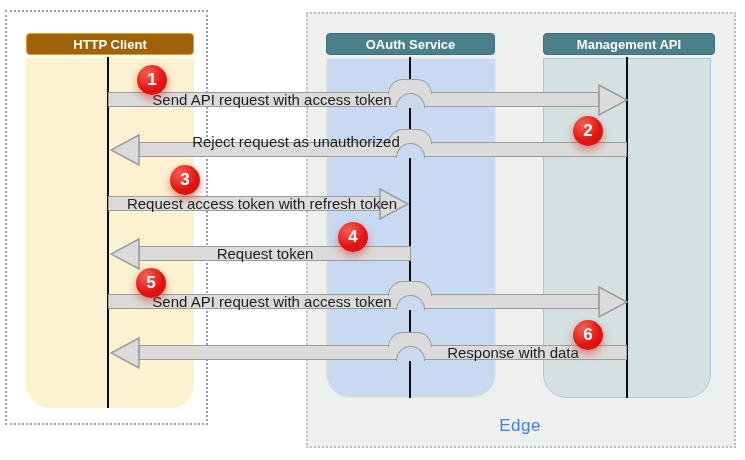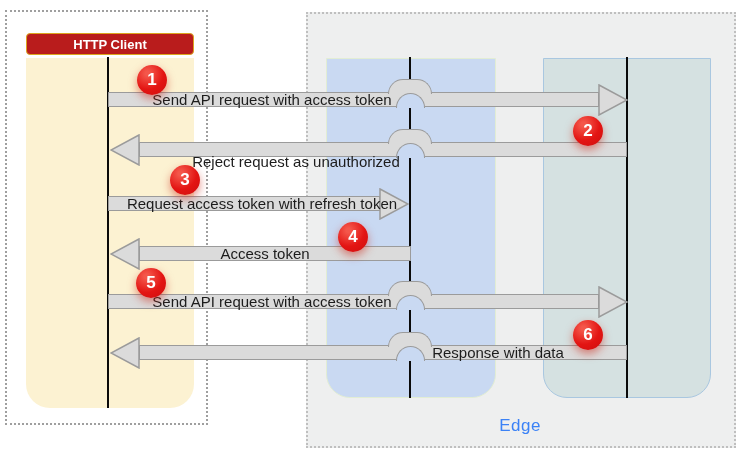--- a/index.html
+++ b/index.html
@@ -11,21 +11,21 @@
     background:#ffffff;border:2px dotted #9f9f9f;box-sizing:border-box;}
   .edge-zone{position:absolute;left:306px;top:12px;width:430px;height:436px;
     background:#eeefef;border:2px dotted #bfbfbf;box-sizing:border-box;}
   .zone-label{position:absolute;left:520px;top:416px;transform:translateX(-50%);
     font-size:17px;color:#3b82f6;letter-spacing:.5px;}
 
   
   .actor-head{position:absolute;top:33px;height:22px;border-radius:4px;
     color:#ffffff;font-weight:bold;font-size:13px;line-height:22px;text-align:center;
     box-sizing:border-box;}
-  .head-gold{background:#b91c1c;border:1px solid #dca41e;}
+  .head-gold{background:#a16207;border:1px solid #dca41e;}
   .head-teal{background:#4a7f8b;border:1px solid #3d6f7b;}
   .head-http{left:26px;width:168px;}
   .head-oauth{left:326px;width:169px;}
   .head-mgmt{left:543px;width:172px;}
 
   
   .col{position:absolute;top:58px;box-sizing:border-box;border-radius:0 0 24px 24px;}
   .col-http{left:26px;width:168px;height:350px;background:#fcf2d2;}
   .col-oauth{left:326px;width:170px;height:340px;background:#c9d9f2;border:1px solid #e2edd4;}
   .col-mgmt{left:543px;width:168px;height:340px;background:#d5e1e1;border:1px solid #a9c7e0;}
@@ -51,22 +51,22 @@
   .b1{left:108px;top:92px;width:491px;}  .h1{left:598px;top:84px;}
   .b2{left:139px;top:142px;width:488px;} .h2{left:110px;top:134px;}
   .b3{left:108px;top:196px;width:272px;} .h3{left:379px;top:188px;}
   .b4{left:139px;top:246px;width:272px;} .h4{left:110px;top:238px;}
   .b5{left:108px;top:294px;width:491px;} .h5{left:598px;top:286px;}
   .b6{left:139px;top:345px;width:488px;} .h6{left:110px;top:337px;}
   .ho1{top:79px;}  .hi1{top:93px;}
   .ho2{top:129px;} .hi2{top:143px;}
   .ho5{top:281px;} .hi5{top:295px;}
   .ho6{top:332px;} .hi6{top:346px;}
-  .l1{left:272px;top:93px;} .l2{left:296px;top:155px;} .l3{left:262px;top:197px;text-align:right;}
-  .l4{left:265px;top:247px;} .l5{left:272px;top:295px;} .l6{left:498px;top:346px;}
+  .l1{left:272px;top:93px;} .l2{left:296px;top:135px;} .l3{left:262px;top:197px;text-align:right;}
+  .l4{left:265px;top:247px;} .l5{left:272px;top:295px;} .l6{left:513px;top:346px;}
 
   
   .badge{position:absolute;width:30px;height:30px;border-radius:50%;
     background:radial-gradient(circle at 35% 28%,#f4564a 8%,#e31513 55%,#ce0e0e 100%);
     color:#ffffff;font-weight:bold;font-size:17px;display:flex;align-items:center;
     justify-content:center;box-shadow:0 4px 8px rgba(205,35,20,.5);}
   .bd1{left:137px;top:65px;}  .bd2{left:573px;top:116px;}
   .bd3{left:170px;top:165px;} .bd4{left:338px;top:222px;}
   .bd5{left:136px;top:268px;} .bd6{left:573px;top:320px;}
 </style>
@@ -81,20 +81,22 @@
 
   <div class="col col-http"></div>
   <div class="col col-oauth"></div>
   <div class="col col-mgmt"></div>
 
   <div class="lifeline ll-http"></div>
   <div class="lifeline ll-oauth"></div>
   <div class="lifeline ll-mgmt"></div>
 
   <div class="actor-head head-gold head-http">HTTP Client</div>
+  <div class="actor-head head-teal head-oauth">OAuth Service</div>
+  <div class="actor-head head-teal head-mgmt">Management API</div>
 
   <div>
     <div class="band b1"></div>
     <div class="hop-outer ho1"></div>
     <div class="hop-inner hi1"></div>
     <svg class="head h1" viewBox="0 0 30 32">
       <polygon points="1,1 29,16 1,31" fill="#dbdbdb" stroke="#9b9b9b" stroke-width="1.5"></polygon>
       </svg>
     <div class="mlabel l1">Send API request with access token</div>
   </div>
@@ -115,21 +117,21 @@
       <polygon points="1,1 29,16 1,31" fill="#dbdbdb" stroke="#9b9b9b" stroke-width="1.5"></polygon>
       </svg>
     <div class="mlabel l3">Request access token with refresh token</div>
   </div>
 
   <div>
     <div class="band b4"></div>
     <svg class="head h4" viewBox="0 0 30 32">
       <polygon points="29,1 1,16 29,31" fill="#dbdbdb" stroke="#9b9b9b" stroke-width="1.5"></polygon>
       </svg>
-    <div class="mlabel l4">Access token</div>
+    <div class="mlabel l4">Request token</div>
   </div>
 
   <div>
     <div class="band b5"></div>
     <div class="hop-outer ho5"></div>
     <div class="hop-inner hi5"></div>
     <svg class="head h5" viewBox="0 0 30 32">
       <polygon points="1,1 29,16 1,31" fill="#dbdbdb" stroke="#9b9b9b" stroke-width="1.5"></polygon>
       </svg>
     <div class="mlabel l5">Send API request with access token</div>

